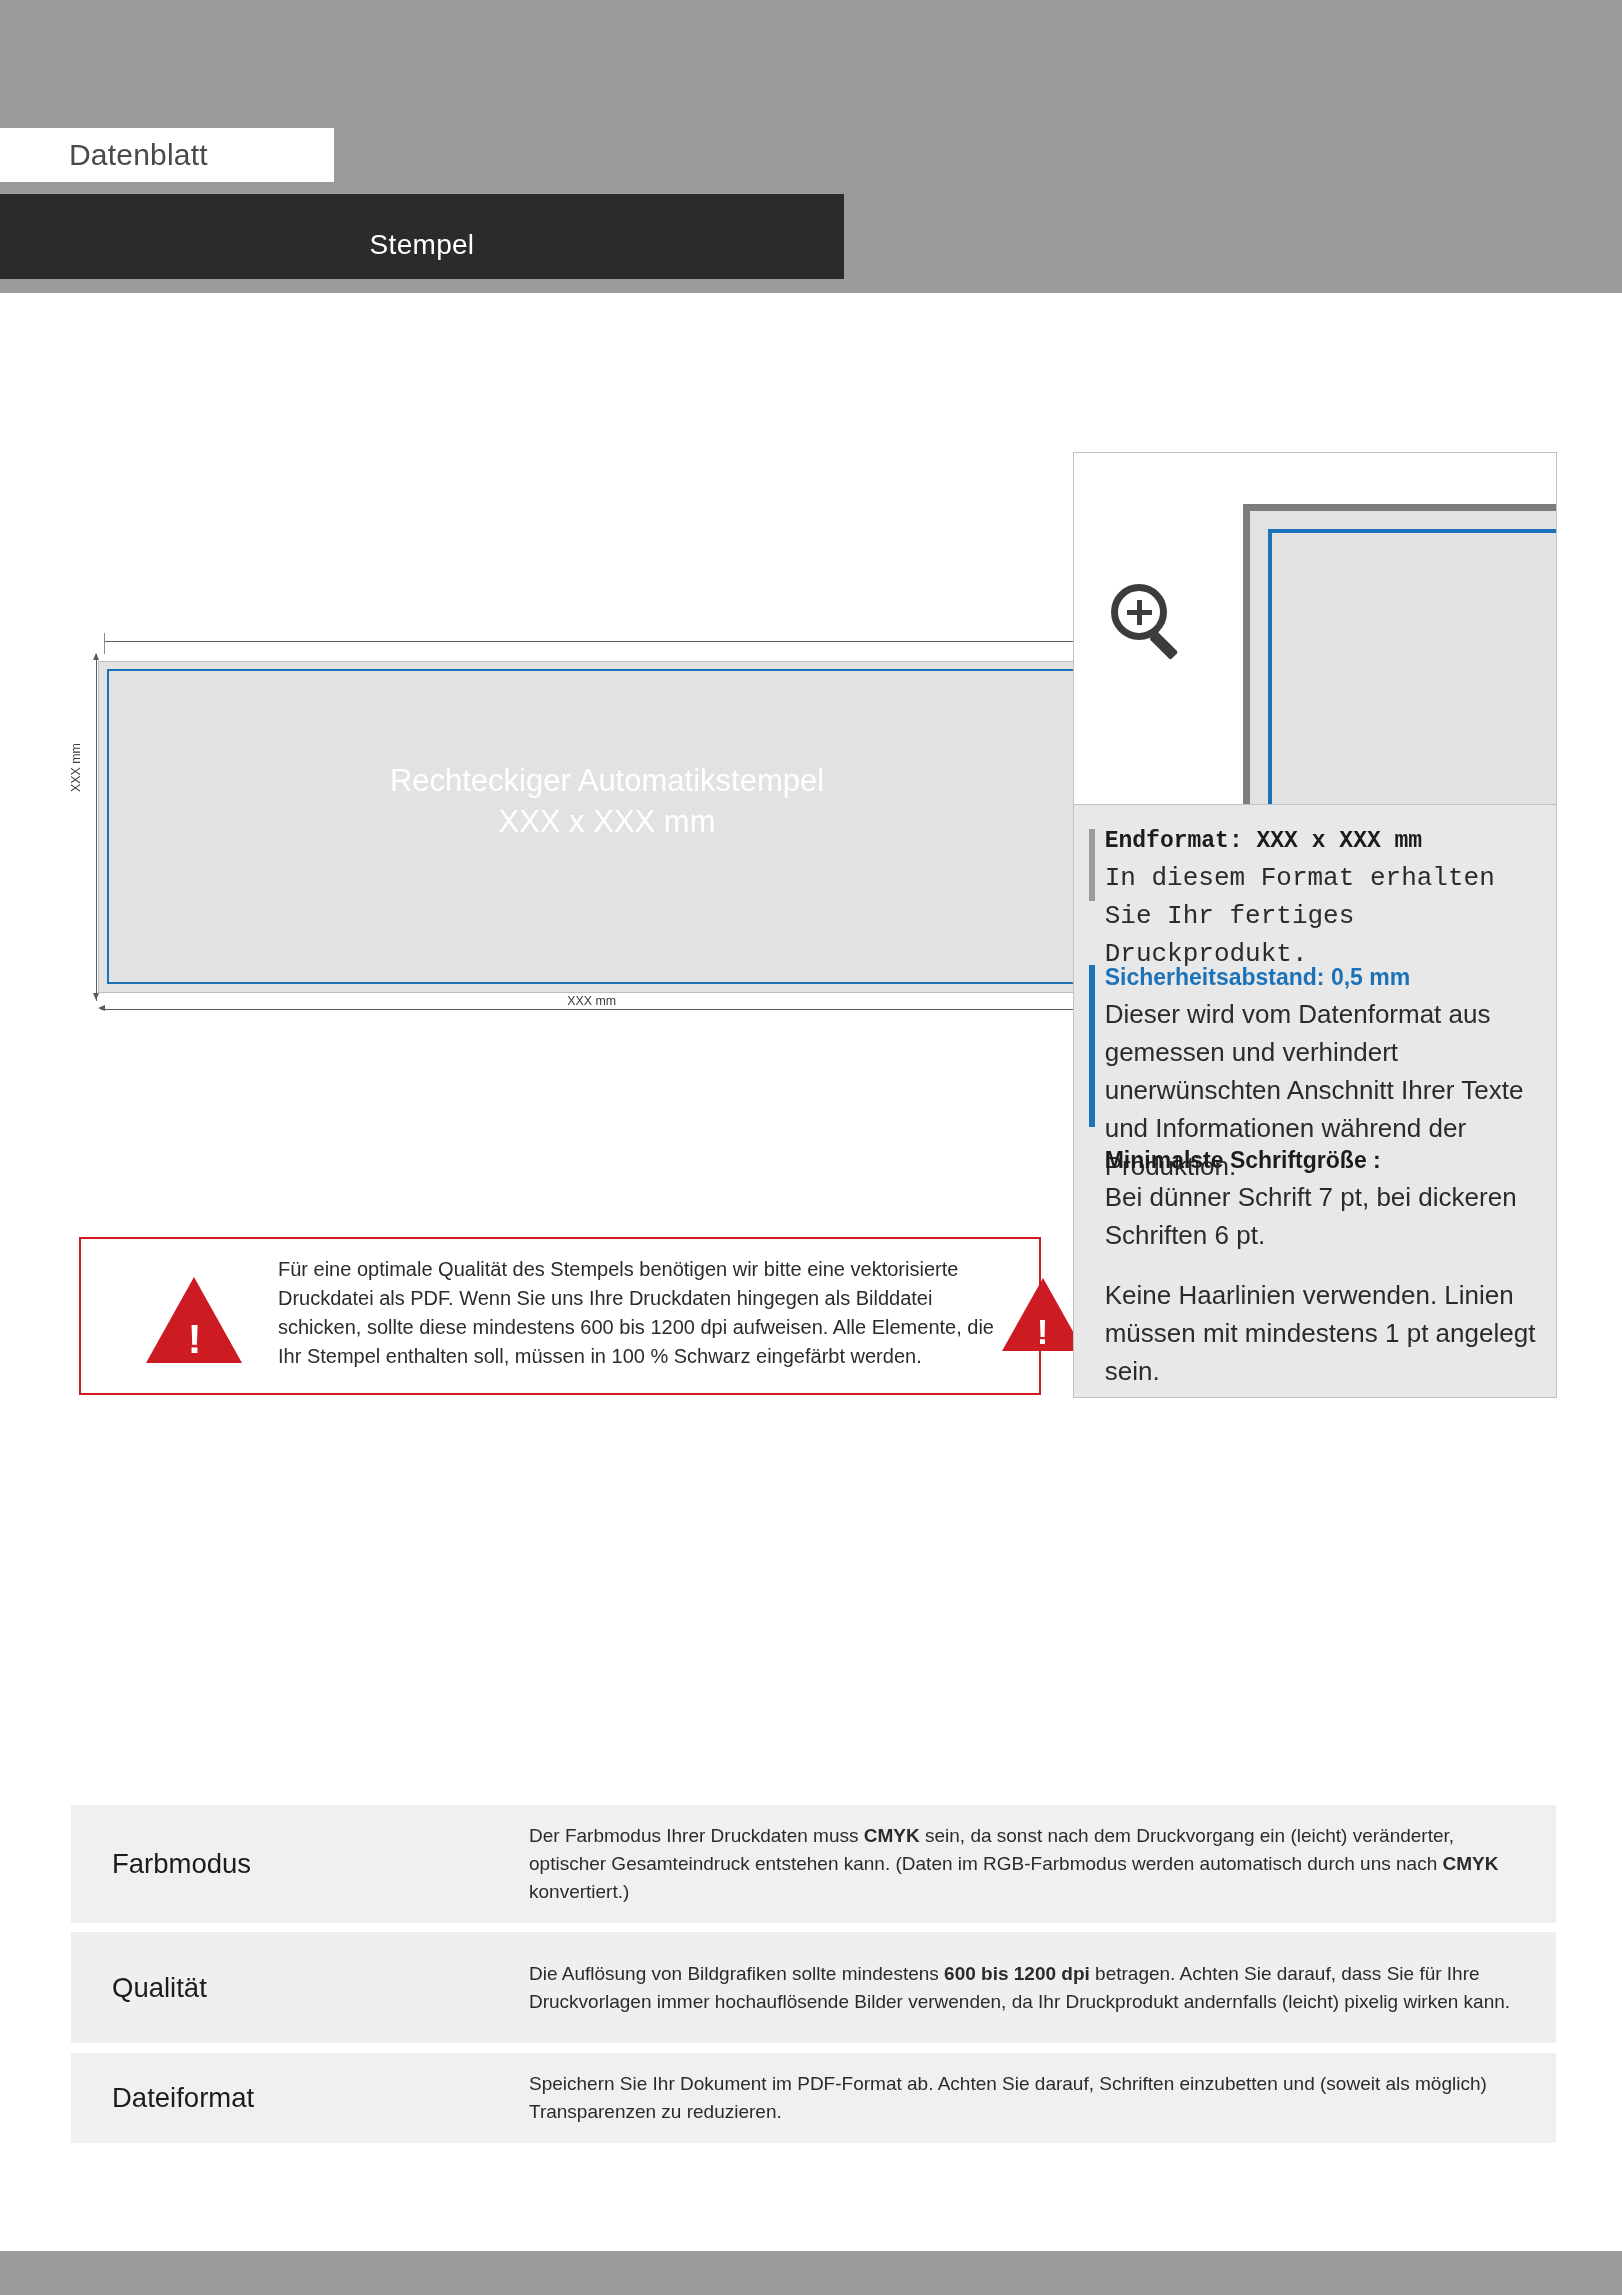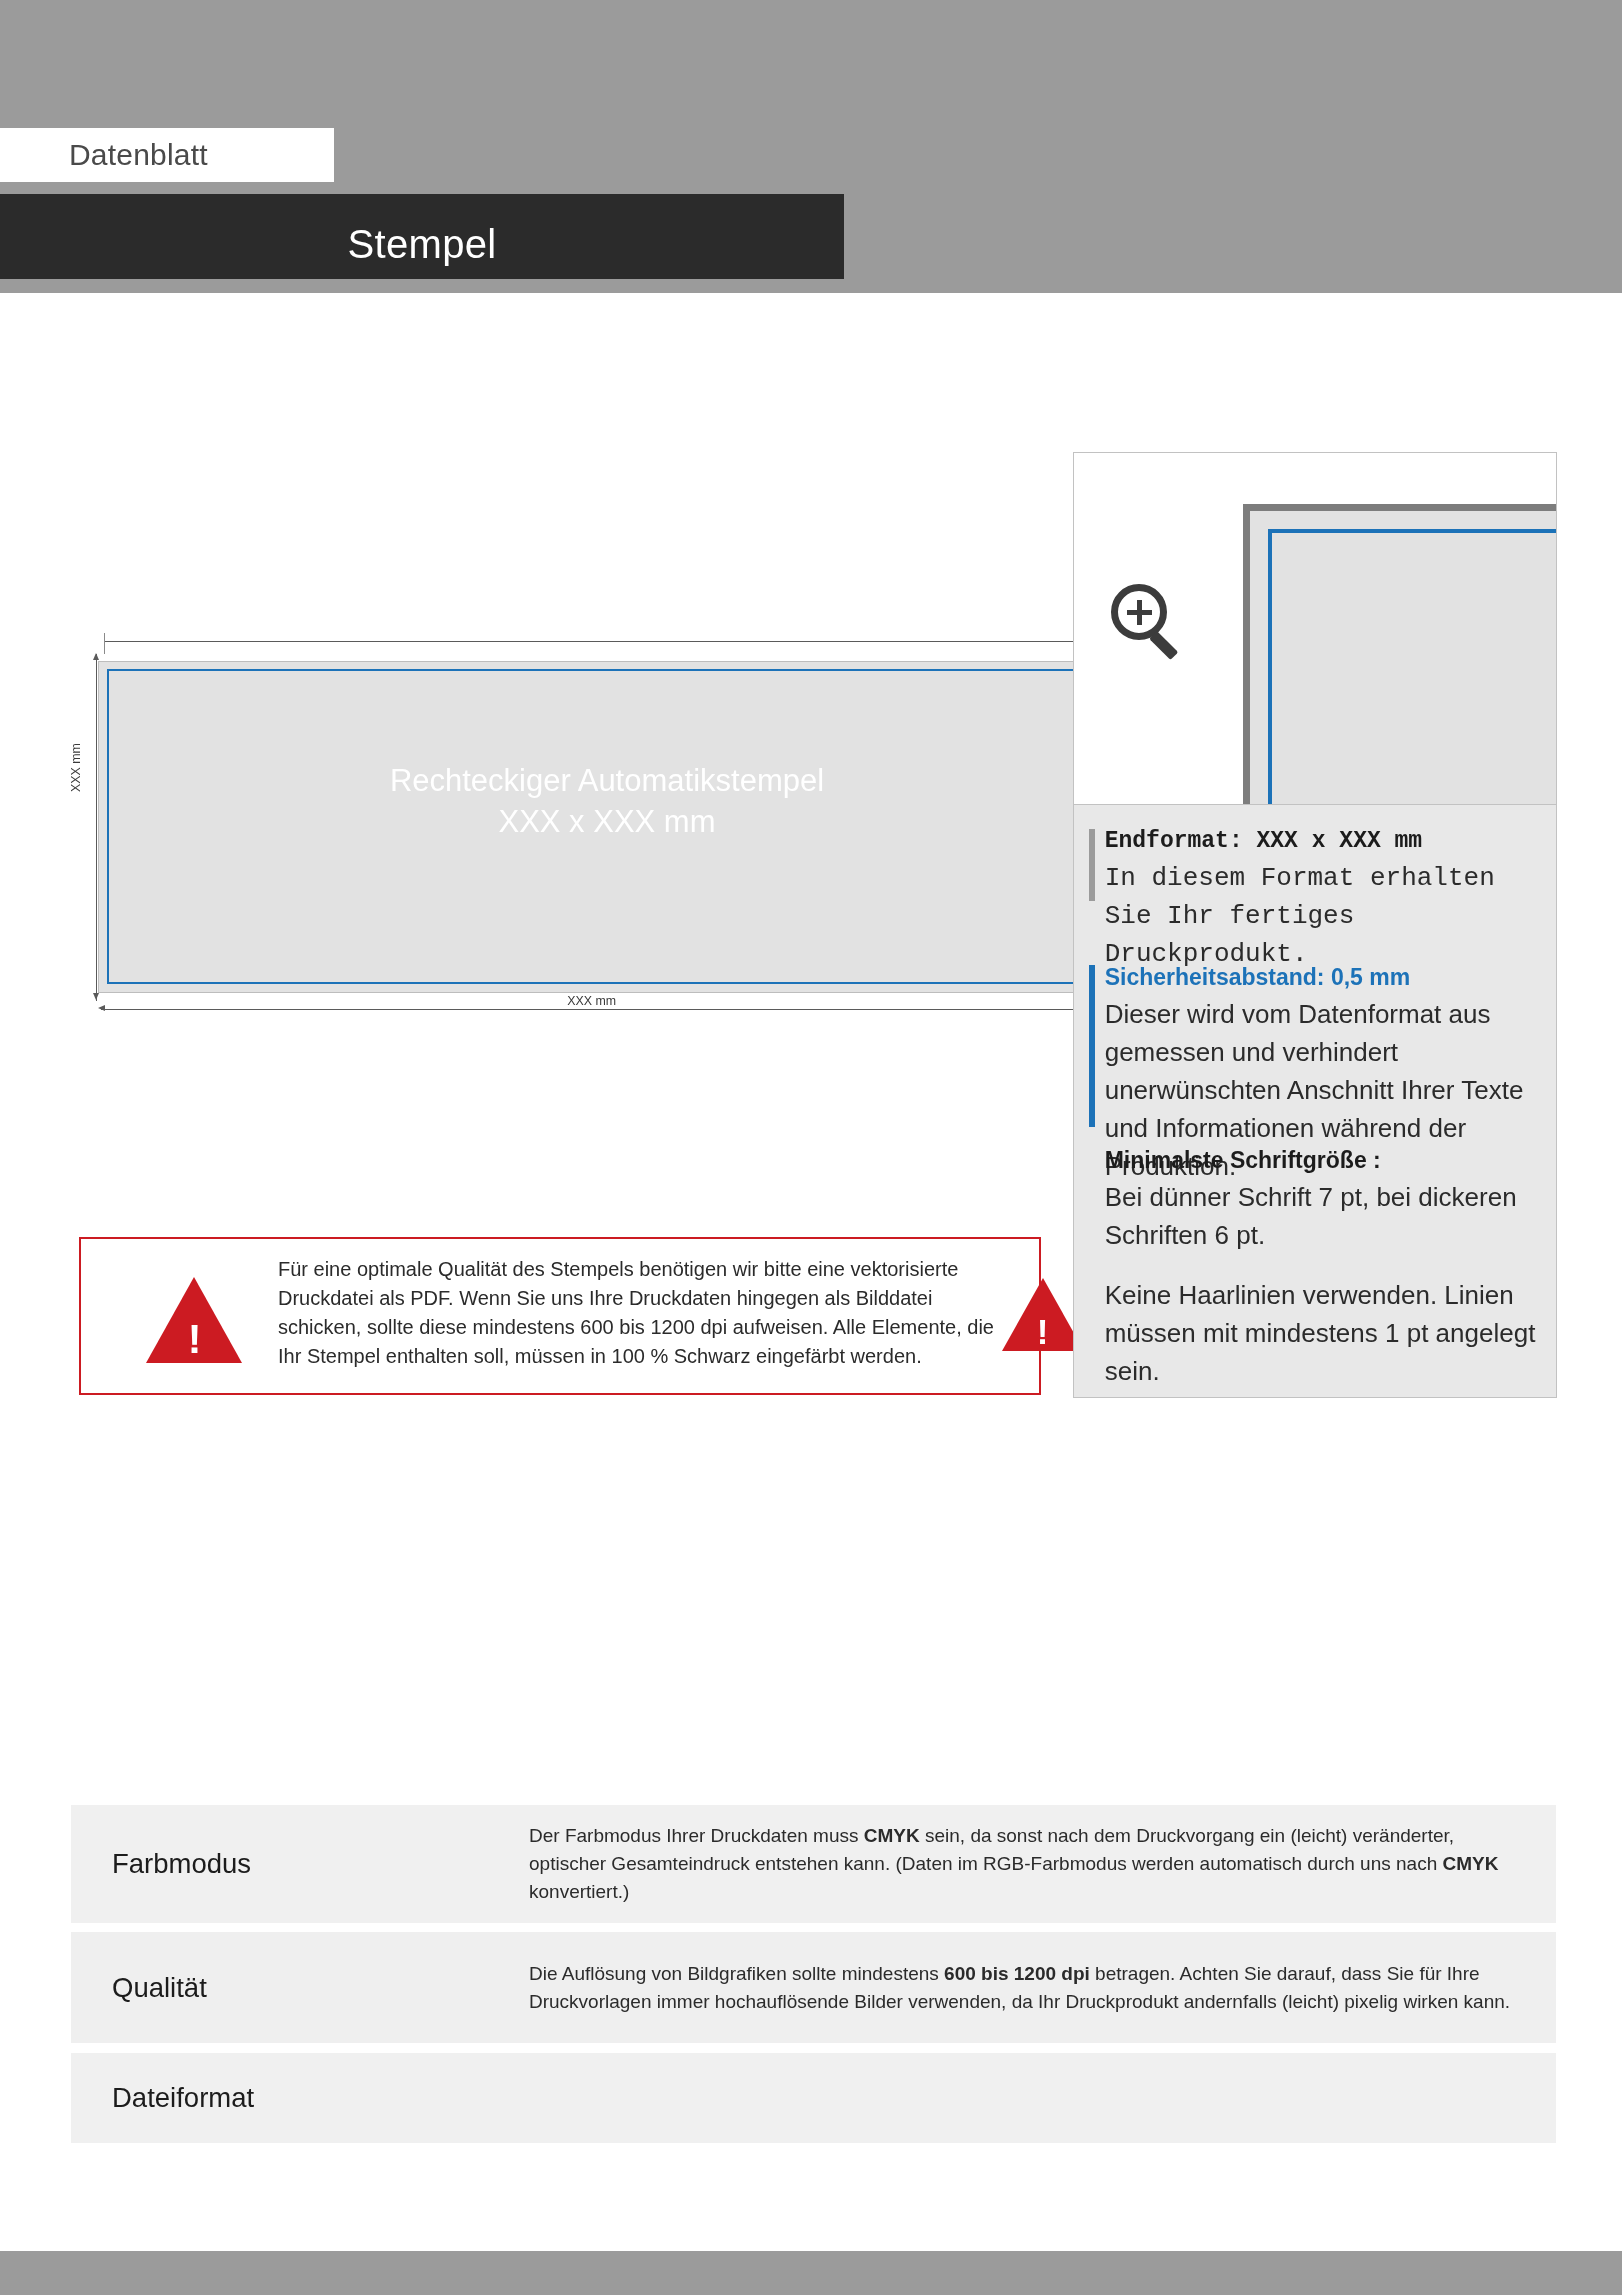--- a/index.html
+++ b/index.html
@@ -43,21 +43,21 @@
     left: 0; top: 194px;
     width: 844px;
     height: 85px;
     background: #2b2b2b;
     display: flex;
     align-items: center;
     justify-content: center;
   }
   .title-bar span {
     color: #ffffff;
-    font-size: 40px;
+    font-size: 28px;
     letter-spacing: 0.3px;
     margin-top: 16px;
   }
 
   
   .diagram-wrap {
     position: absolute;
     left: 65px;
     top: 641px;
     width: 982px;
@@ -413,17 +413,18 @@
     <div class="tip-desc">Der Farbmodus Ihrer Druckdaten muss <b>CMYK</b> sein, da sonst nach dem Druckvorgang ein (leicht) veränderter, optischer Gesamteindruck entstehen kann. (Daten im RGB-Farbmodus werden automatisch durch uns nach <b>CMYK</b> konvertiert.)</div>
   </div>
 
   <div class="tip-row alt">
     <div class="tip-label">Qualität</div>
     <div class="tip-desc">Die Auflösung von Bildgrafiken sollte mindestens <b>600 bis 1200 dpi</b> betragen. Achten Sie darauf, dass Sie für Ihre Druckvorlagen immer hochauflösende Bilder verwenden, da Ihr Druckprodukt andernfalls (leicht) pixelig wirken kann.</div>
   </div>
 
   <div class="tip-row" style="min-height:90px;">
     <div class="tip-label">Dateiformat</div>
+    <div class="tip-desc">Speichern Sie Ihr Dokument im PDF-Format ab. Achten Sie darauf, Schriften einzubetten und (soweit als möglich) Transparenzen zu reduzieren.</div>
   </div>
 </div>
 
 <div class="footer-band"></div>
 
 
 </body></html>

